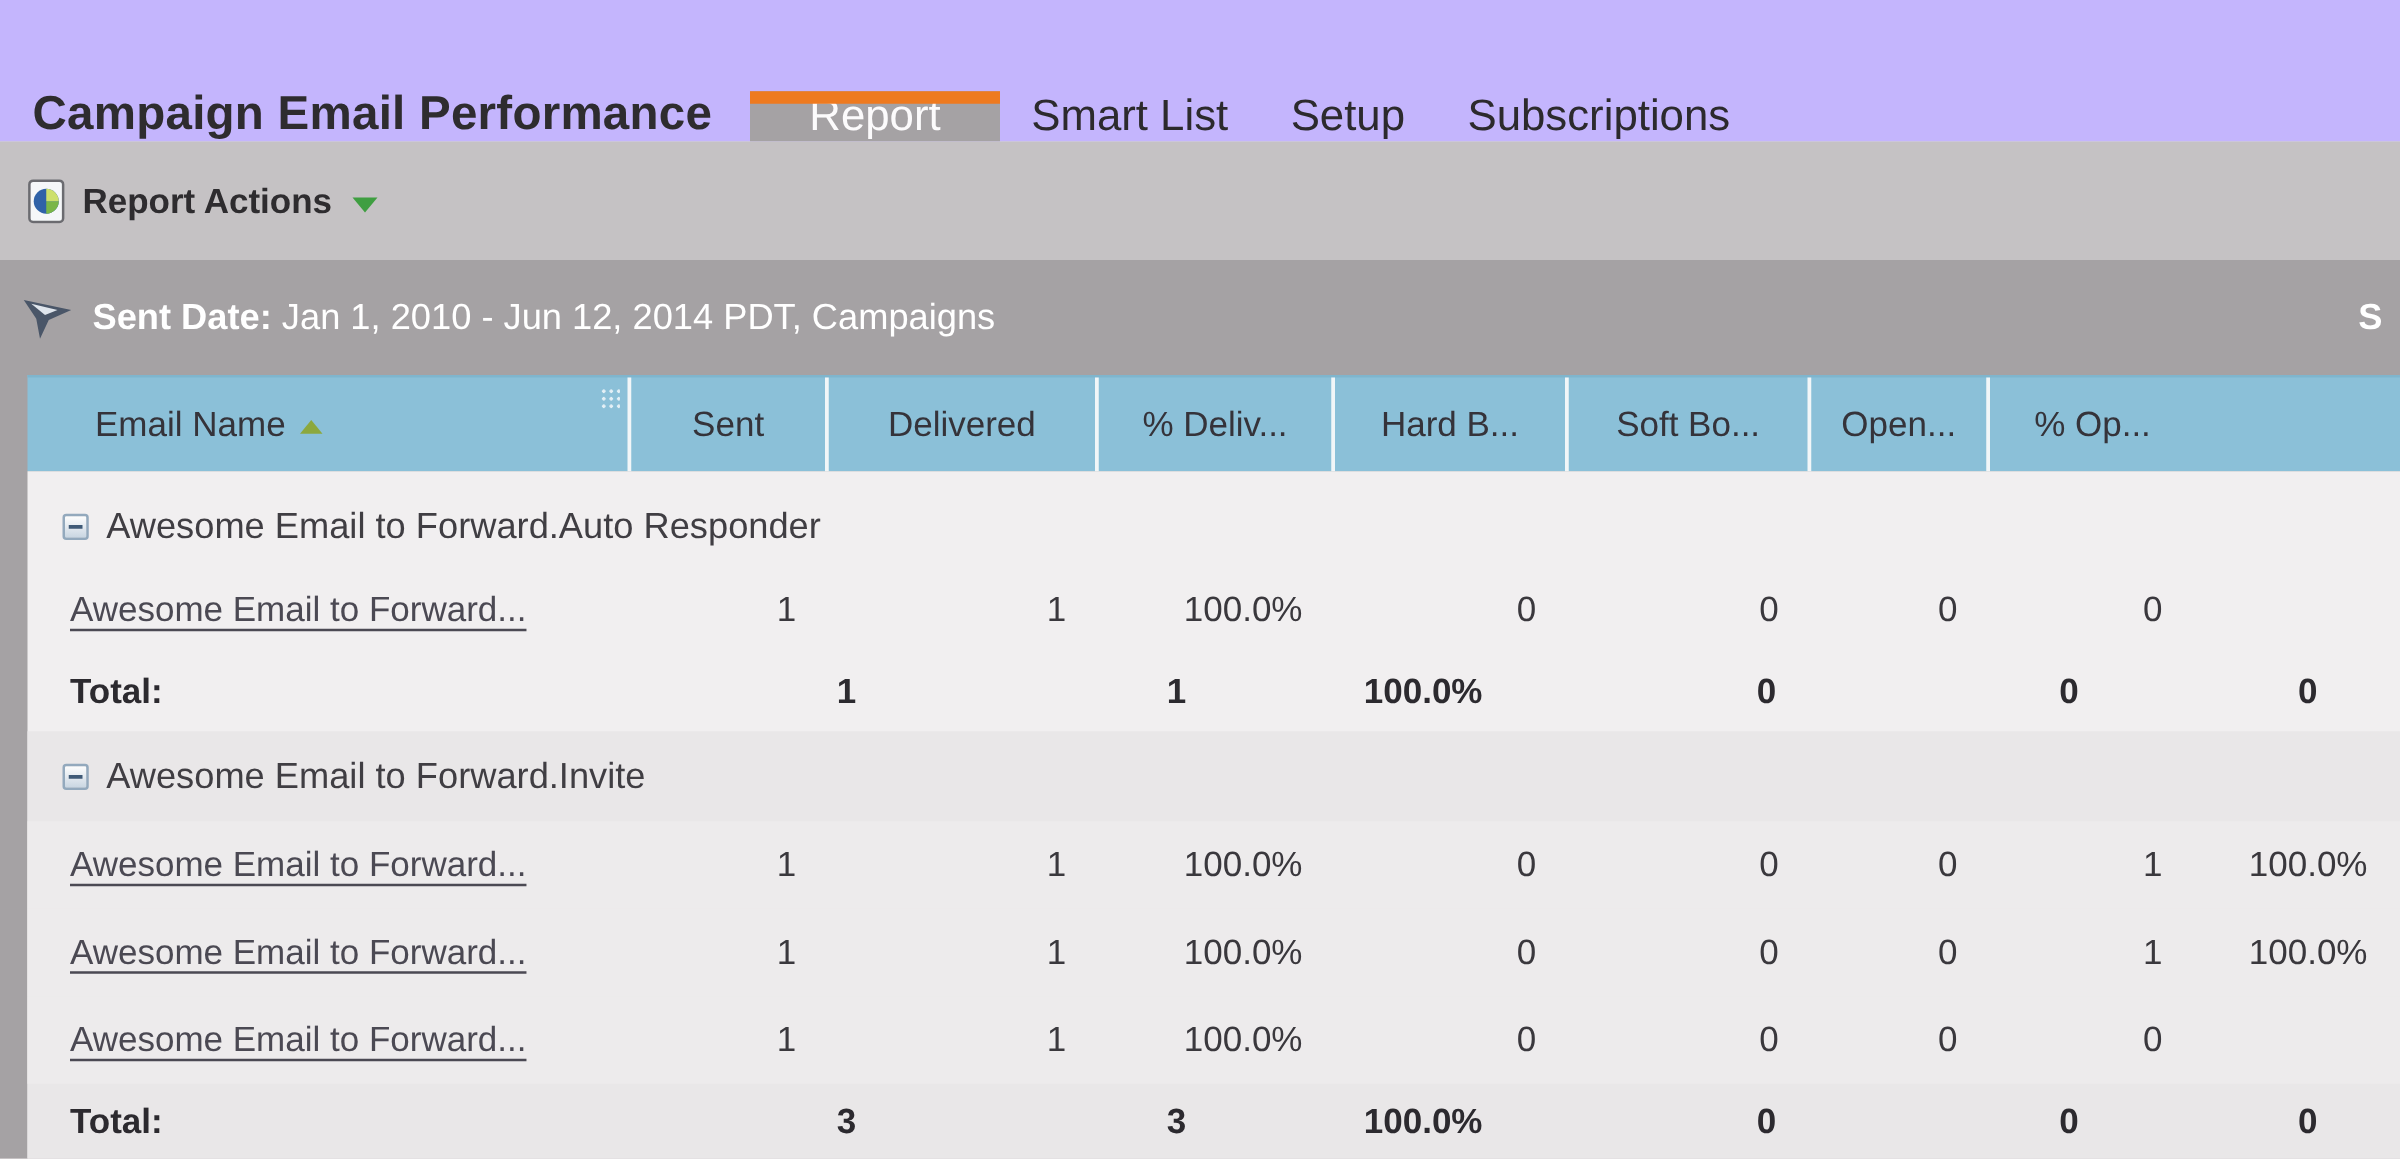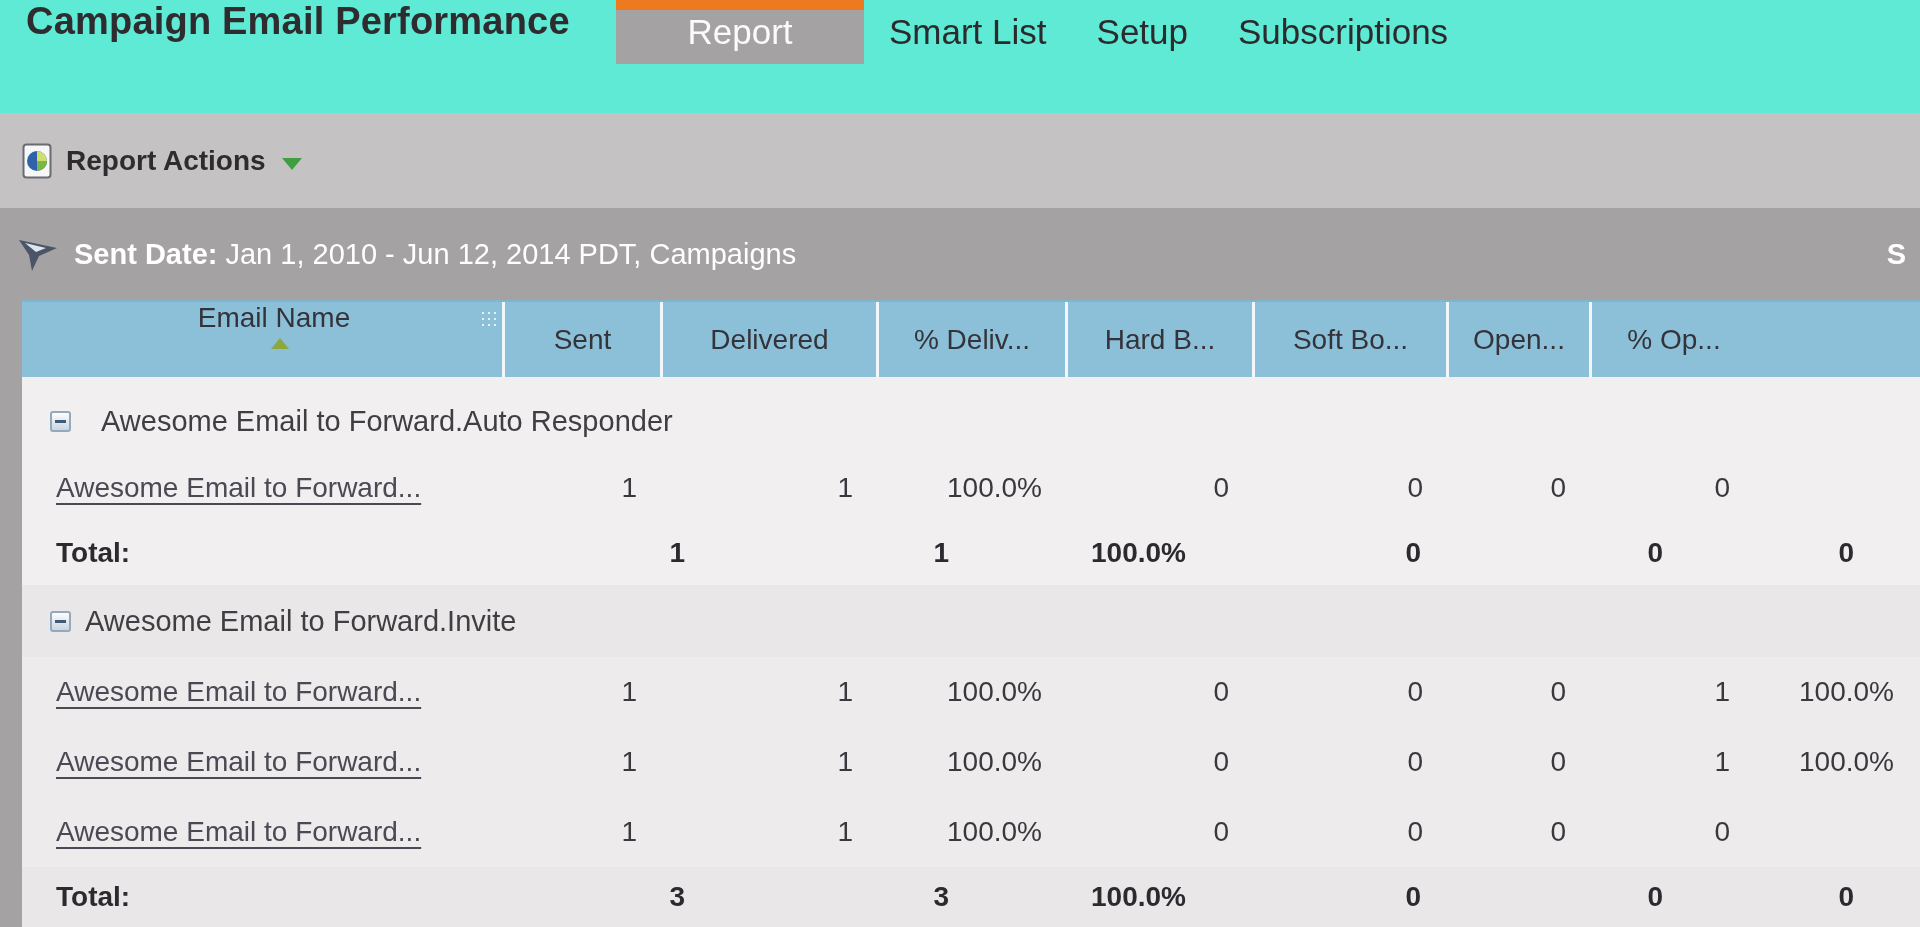--- a/index.html
+++ b/index.html
@@ -1,26 +1,26 @@
 <!DOCTYPE html>
 <html><head>
 <meta charset="utf-8">
 <style>
   * { margin:0; padding:0; box-sizing:border-box; }
   html,body { width:1920px; height:927px; overflow:hidden; }
   body { font-family:"Liberation Sans", sans-serif; background:#efedee; }
 
   
-  .tabbar { height:113px; background:#5eead4; display:flex; align-items:flex-start; position:relative;gap:16px; }
+  .tabbar { height:113px; background:#c4b5fd; display:flex; align-items:flex-end; position:relative; }
   .page-title { width:600px; display:flex; align-items:center; padding-left:26px;
                 font-size:38px; font-weight:600; color:#2e2c2f; letter-spacing:0.2px; }
   .tabs { display:flex; align-items:stretch; }
   .tab { display:flex; align-items:center; justify-content:center;
          font-size:35px; color:#2c2a2d; cursor:default; padding:0 25px; position:relative; }
-  .tab.active { width:248px; padding:12px; background:#a5a2a4; color:#fcfbfc; }
+  .tab.active { width:200px; padding:0; background:#a5a2a4; color:#fcfbfc; }
   .tab-accent { position:absolute; top:0; left:0; right:0; height:10px; background:#ee7a1f; }
 
   
   .toolbar { height:95px; background:#c5c2c4; display:flex; align-items:center; padding-left:22px; }
   .ra-icon { display:inline-flex; margin-right:14px; }
   .ra-label { font-size:28px; font-weight:600; color:#2e2c2f; }
   .caret-down { width:0; height:0; margin-left:16px; margin-top:6px;
                 border-left:10px solid transparent; border-right:10px solid transparent;
                 border-top:12px solid #3f9e41; }
 
@@ -33,32 +33,32 @@
   .fb-right { margin-left:auto; font-size:29px; font-weight:700; white-space:nowrap; }
 
   
   .table-wrap { height:627px; background:#a5a2a4; padding-left:22px; }
   .grid-row { display:grid; grid-template-columns:483px 158px 216px 189px 187px 194px 143px 164px 164px; }
 
   .thead { height:77px; background:#8bc0d8; border-top:2px solid #7fb5cd; }
   .th { display:flex; align-items:center; justify-content:center;
         font-size:28px; color:#35333a; border-right:3px solid #f2f6f8; position:relative; }
   .th:last-child { border-right:none; }
-  .th.first { justify-content:flex-start; padding-left:24px;flex-direction:column; }
+  .th.first { justify-content:flex-start; padding-left:54px; }
   .sort-asc { width:0; height:0; margin-left:12px; margin-top:4px;
               border-left:9px solid transparent; border-right:9px solid transparent;
               border-bottom:11px solid #8ca83e; }
   .grip { position:absolute; top:8px; right:6px; width:16px; height:18px;
           background-image:radial-gradient(#eef5f9 34%, rgba(0,0,0,0) 36%);
           background-size:6px 6px; opacity:.9; }
 
   .tbody { background:#f1eff0; }
   .group-hd { display:flex; align-items:center; padding-left:28px;
               font-size:29px; color:#403e43; }
-  .g1 .group-hd { height:78px; padding-top:10px;gap:16px; }
+  .g1 .group-hd { height:78px; padding-top:10px; }
   .g2 { background:#e9e7e8; }
   .g2 .group-hd { height:72px; }
   .collapse-box { width:21px; height:21px; flex:none; margin-right:14px; border-radius:3px;
                   border:2px solid #93a9bd; background:linear-gradient(#fdfdfd,#c9d6e2);
                   display:flex; align-items:center; justify-content:center; }
   .collapse-box i { display:block; width:11px; height:3px; background:#3f5a77; }
 
   .data-row { height:65px; }
   .g2 .data-row { height:70px; background:#edebec; }
   .total-row { height:65px; font-weight:700;gap:48px; }

